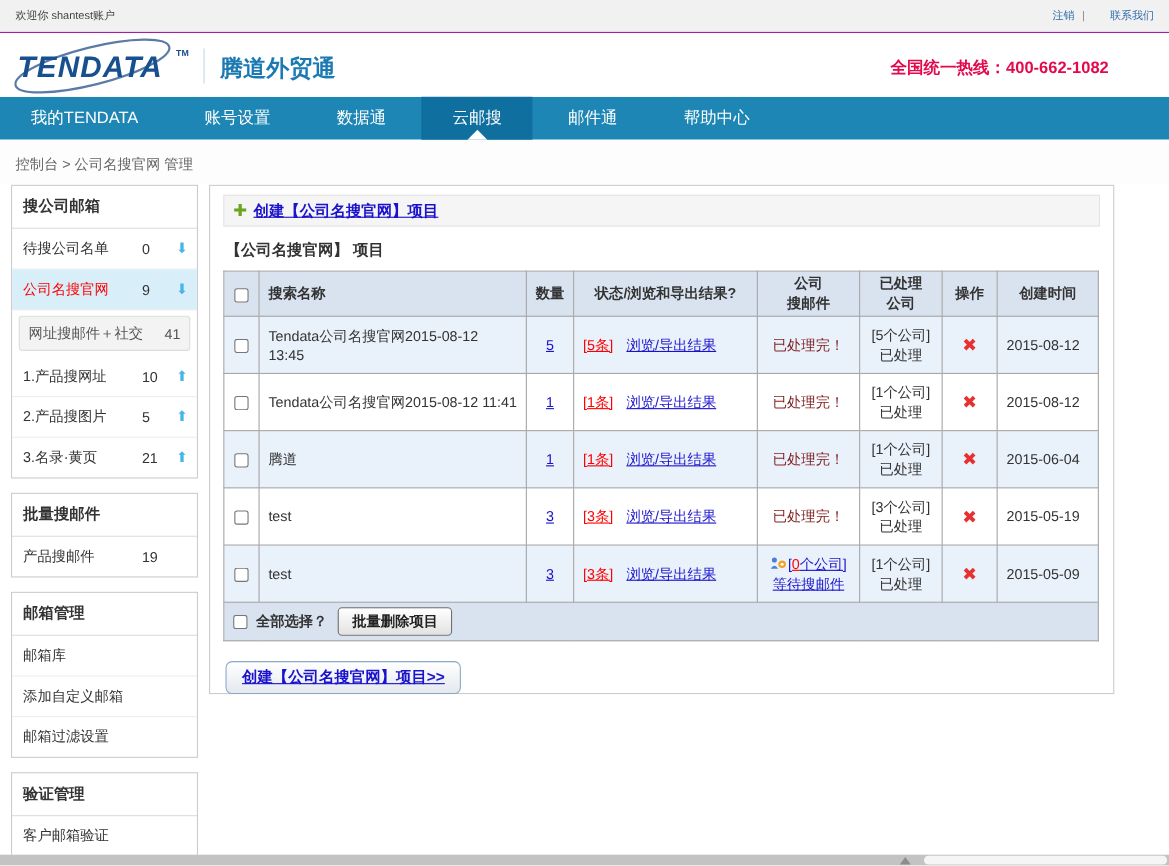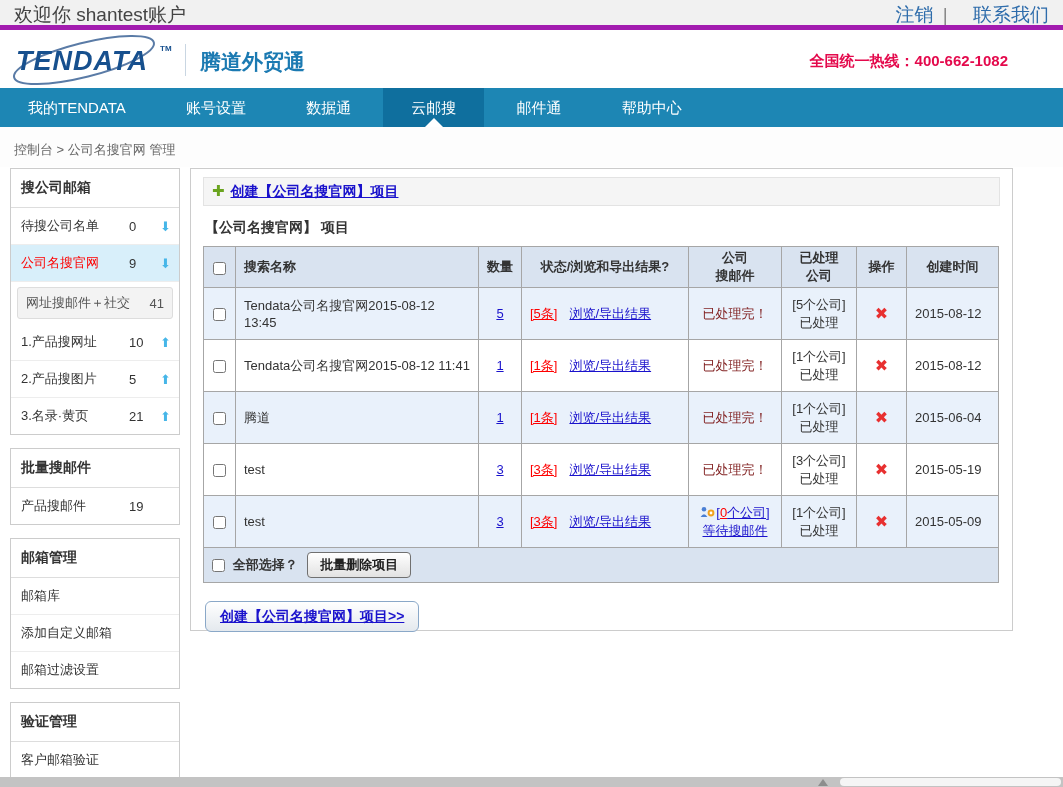--- a/index.html
+++ b/index.html
@@ -1,22 +1,22 @@
 <!DOCTYPE html>
 <html><head>
 <meta charset="utf-8">
 <style>
   * { box-sizing: border-box; margin: 0; padding: 0; }
   html,body { width:1063px; height:787px; overflow:hidden; }
   body { font-family:"Liberation Sans","DejaVu Sans",sans-serif; background:#fff; color:#333; }
   .page { position:relative; width:1063px; height:787px; overflow:hidden; background:#fff; }
 
   
-  .topbar { height:30px; background:#f1f1f1; border-bottom:5px solid #a21caf;
-            font-size:19px; color:#444; line-height:29px; padding:0 14px; }
+  .topbar { height:30px; background:#f1f1f1; border-bottom:1px solid #a21caf;
+            font-size:10px; color:#444; line-height:29px; padding:0 14px; }
   .topbar-links { float:right; }
   .topbar-links a { color:#2e6cab; text-decoration:none; cursor:pointer;margin-left:16px; }
   .topbar-links .sep { color:#888; margin:0 4px; }
 
   
   .header { position:relative; height:58px; background:#fff; }
   .logo { position:absolute; left:12px; top:8px; width:160px; height:44px; }
   .logo svg { position:absolute; left:-6px; top:-4px; }
   .logo-text { position:absolute; left:4px; top:8px; font-weight:bold; font-style:italic;
                font-size:27px; letter-spacing:1px; color:#17508e; }

